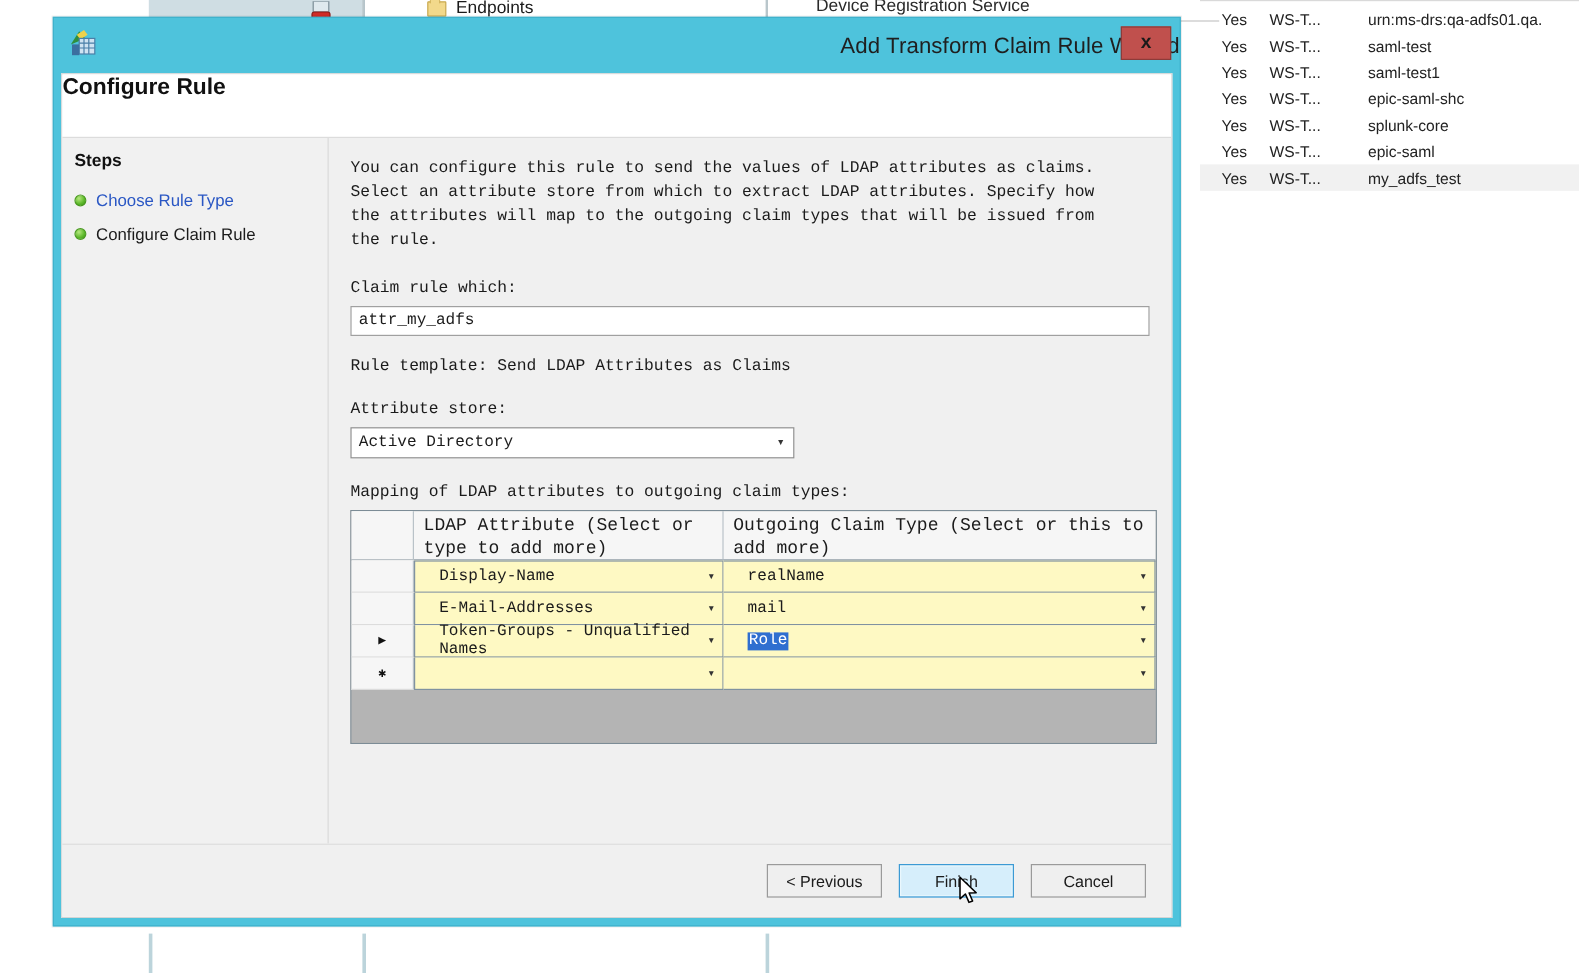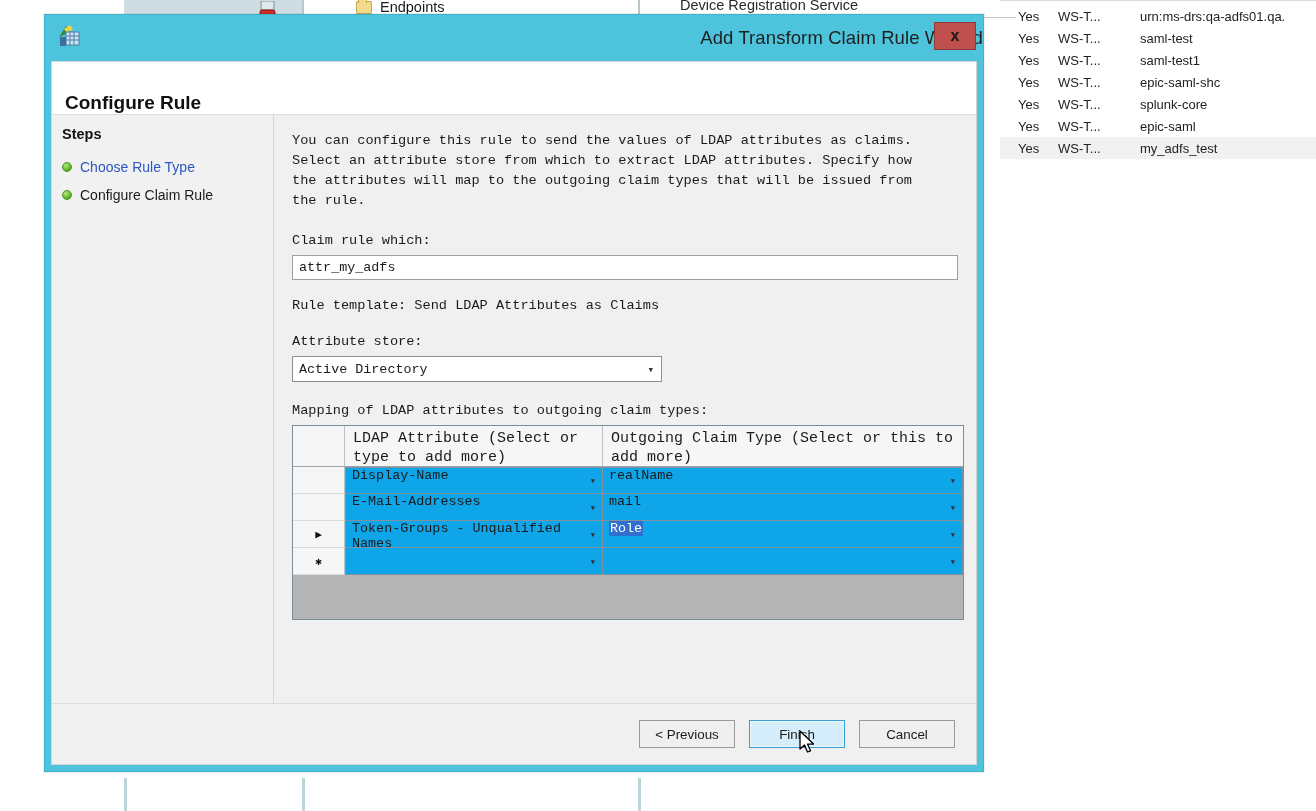--- a/index.html
+++ b/index.html
@@ -90,22 +90,21 @@
   #dialog-body {
     position: absolute; left: 6px; right: 6px; top: 46px; bottom: 6px;
     background: #ffffff;
     border: 1px solid #d5d5d5;
     display: flex; flex-direction: column;
   }
 
   #header-band {
     height: 53px; background: #ffffff;
     border-bottom: 1px solid #dcdcdc;
-    display: flex; align-items: flex-end;
-    padding-left: 13px;
+    display: flex; align-items: flex-start;
   }
   #page-title { font-size: 19px; font-weight: bold; color: #111; }
 
   #content-area { flex: 1; display: flex; min-height: 0; }
 
   
   #steps-pane {
     width: 222px; background: #f1f1f1;
     border-right: 1px solid #d7d7d7;
     padding: 11px 0 0 10px;
@@ -180,24 +179,24 @@
   .gh-cell.c2 { flex: 1; border-right: none; }
 
   .grid-row { display: flex; height: 27px; background: #ffffff; }
   .gr-marker {
     width: 52px; flex: none; background: #f6f6f6;
     border-right: 1px solid #b9c2c8; border-bottom: 1px solid #dcdcdc;
     display: flex; align-items: center; justify-content: center;
     font-size: 11px; color: #111;
   }
   .gr-cell {
-    position: relative; background: #0ea5e9;
+    position: relative; background: #fef9c3;
     border: 1px solid #8092a0; border-top: none;
-    display: flex; align-items: flex-start;
-    font-size: 13.4px; color: #1b1b1b; padding-left: 6px;
+    display: flex; align-items: center;
+    font-size: 13.4px; color: #1b1b1b; padding-left: 20px;
   }
   .grid-row:first-of-type .gr-cell { border-top: 1px solid #8092a0; }
   .gr-cell.c1 { width: 258px; flex: none; }
   .gr-cell.c2 { flex: 1; border-left: none; }
   .gr-cell .chev {
     position: absolute; right: 6px; top: 0; bottom: 0;
     display: flex; align-items: center; font-size: 10.5px; color: #333;
   }
   .sel-text {
     background: #2f6fd0; color: #ffffff; padding: 0 1px;

